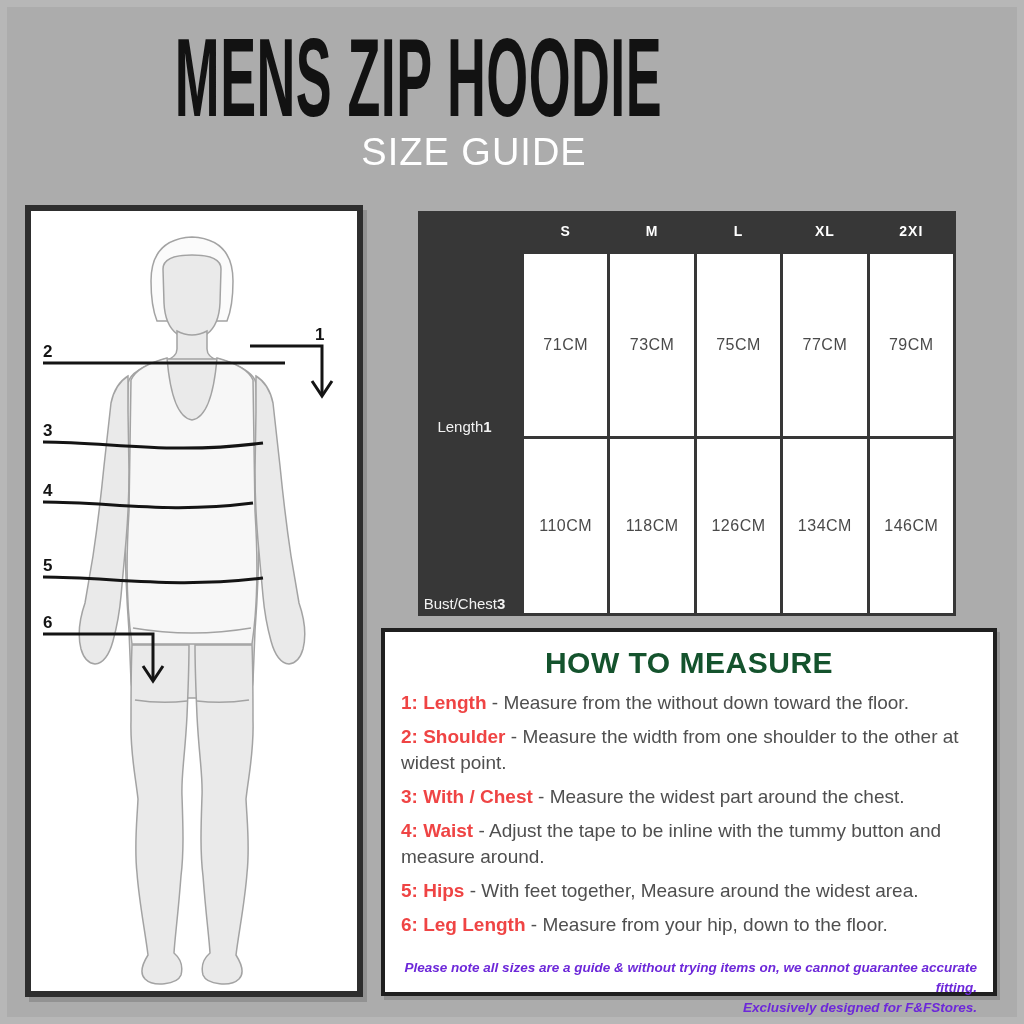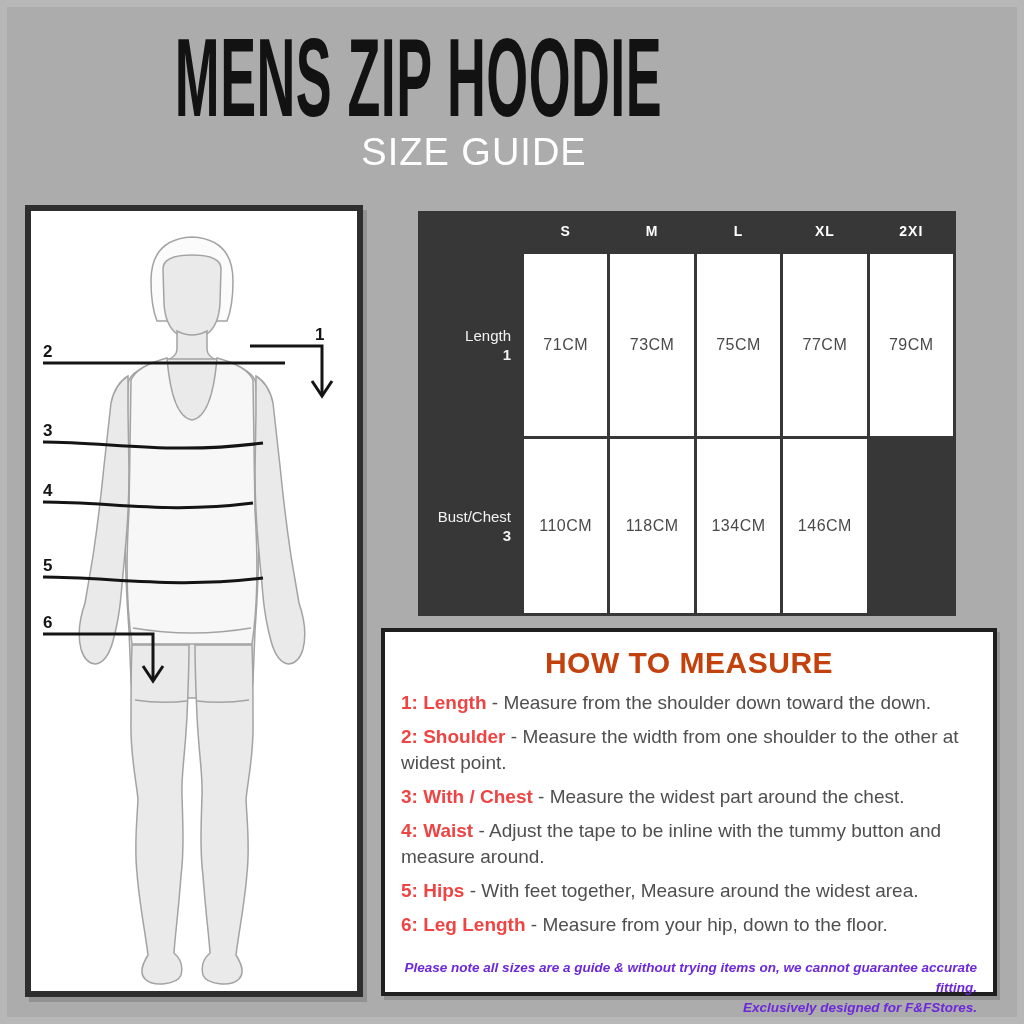--- a/index.html
+++ b/index.html
@@ -36,38 +36,38 @@
     grid-template-columns:103px repeat(5,1fr);
     grid-template-rows:40px 182px 1fr;
     gap:3px;padding:0 3px 3px 0;box-sizing:border-box;
   }
   .sz-h{
     background:#373737;color:#ffffff;font-weight:700;font-size:14px;
     display:flex;align-items:center;justify-content:center;letter-spacing:1px;
   }
   .sz-corner{background:#373737;}
   .sz-label{
-    background:#373737;color:#f2f2f2;display:flex;flex-direction:column;
+    background:#373737;color:#f2f2f2;display:flex;flex-direction:row;
     justify-content:center;align-items:flex-end;padding-right:10px;
     font-size:15px;line-height:1.3;box-sizing:border-box;
   }
   .sz-label b{font-weight:700;}
   .sz-cell{
     background:#ffffff;color:#4a4a4a;font-size:16px;letter-spacing:.5px;
     display:flex;align-items:center;justify-content:center;
   }
   
   .measure-box{
     position:absolute;left:381px;top:628px;width:616px;height:368px;
     background:#ffffff;border:4px solid #1f1f1f;box-sizing:border-box;
     box-shadow:3px 4px 0 rgba(0,0,0,0.15);
     padding:10px 16px 8px 16px;
   }
   .measure-title{
-    text-align:center;font-size:30px;font-weight:700;color:#c2410c;
+    text-align:center;font-size:30px;font-weight:700;color:#14532d;
     letter-spacing:.5px;margin:4px 0 10px 0;
   }
   .mi{font-size:19px;line-height:26px;margin:0 0 8px 0;color:#4f4f4f;}
   .mi b{color:#ef4444;font-weight:700;}
   .measure-note{
     margin-top:20px;text-align:right;font-size:13.5px;line-height:20px;
     font-weight:700;font-style:italic;color:#6d28d9;
   }
 </style>
 </head>
@@ -143,28 +143,29 @@
   <div class="sz-cell">75CM</div>
   <div class="sz-cell">77CM</div>
   <div class="sz-cell">79CM</div>
 
   <div class="sz-label">
     <span>Bust/Chest</span>
     <b>3</b>
   </div>
   <div class="sz-cell">110CM</div>
   <div class="sz-cell">118CM</div>
+  <div class="sz-cell">126CM</div>
   <div class="sz-cell">134CM</div>
   <div class="sz-cell">146CM</div>
 </div>
 
 <div class="measure-box">
   <div class="measure-title">HOW TO MEASURE</div>
 
-  <div class="mi"><b>1: Length</b><span> - Measure from the shoulder down toward the down.</span></div>
+  <div class="mi"><b>1: Length</b><span> - Measure from the without down toward the floor.</span></div>
   <div class="mi"><b>2: Shoulder</b><span> - Measure the width from one shoulder to the other at widest point.</span></div>
   <div class="mi"><b>3: With / Chest</b><span> - Measure the widest part around the chest.</span></div>
   <div class="mi"><b>4: Waist</b><span> - Adjust the tape to be inline with the tummy button and measure around.</span></div>
   <div class="mi"><b>5: Hips</b><span> - With feet together, Measure around the widest area.</span></div>
   <div class="mi"><b>6: Leg Length</b><span> - Measure from your hip, down to the floor.</span></div>
 
   <div class="measure-note">
     <div>Please note all sizes are a guide &amp; without trying items on, we cannot guarantee accurate fitting.</div>
     <div>Exclusively designed for F&amp;FStores.</div>
   </div>

